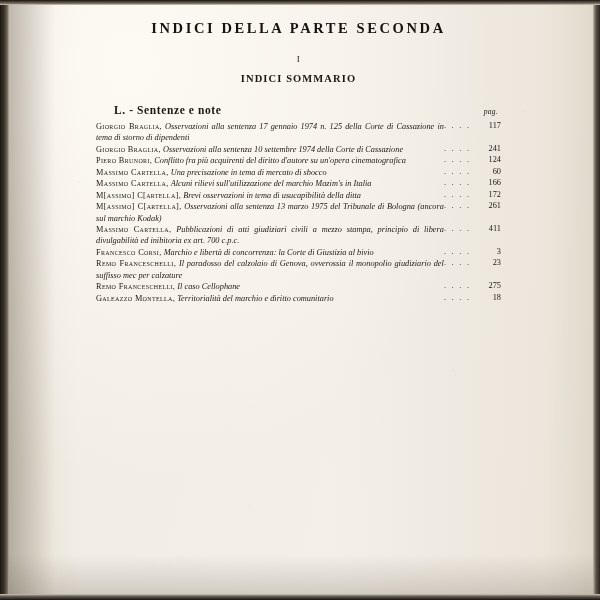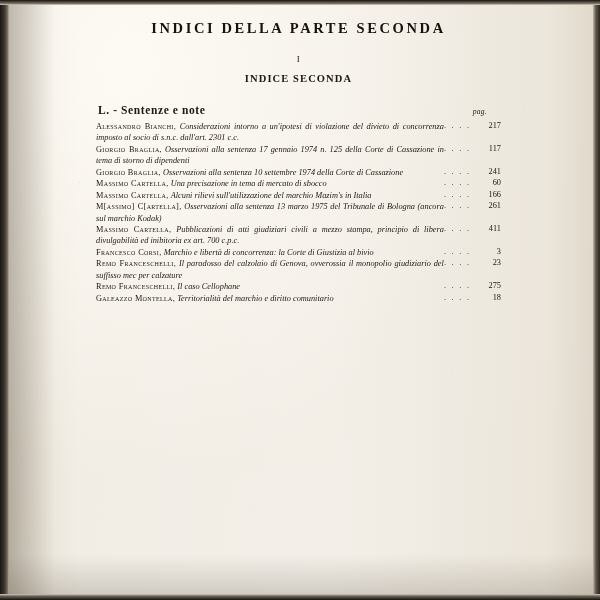--- a/index.html
+++ b/index.html
@@ -79,28 +79,28 @@
     font-size: 10.5px;
     font-weight: bold;
     letter-spacing: 1.1px;
     margin-top: 9px;
   }
   .section-head {
     font-size: 11.5px;
     font-weight: bold;
     letter-spacing: 0.6px;
     margin-top: 20px;
-    margin-left: 2px;
+    margin-left: 18px;
   }
   .pag-label {
     font-size: 7.5px;
     font-style: italic;
     text-align: right;
     margin-top: -9px;
-    margin-right: 14px;
+    margin-right: 3px;
     letter-spacing: 0.3px;
   }
   table.toc {
     width: 100%;
     border-collapse: collapse;
     margin-top: 5px;
   }
   table.toc td {
     vertical-align: top;
     padding: 0;
@@ -176,59 +176,64 @@
   <div class="edge-top"></div>
   <div class="edge-bottom"></div>
   <div class="paper"></div>
   <div class="speckle"></div>
   <div class="shadow-left"></div>
   <div class="shadow-bottom"></div>
 
   <div class="content">
     <div class="doc-title">INDICI DELLA PARTE SECONDA</div>
     <div class="numeral">I</div>
-    <div class="subtitle">INDICE SECONDA</div>
+    <div class="subtitle">INDICI SOMMARIO</div>
     <div class="section-head">L. - Sentenze e note</div>
     <div class="pag-label">pag.</div>
 
     <table class="toc">
       <tbody>
 
-        <tr>
-          <td class="entry-cell"><span class="author">Alessandro Bianchi,</span> <span class="title">Considerazioni intorno a un'ipotesi di violazione del divieto di concorrenza imposto al socio di s.n.c. dall'art. 2301 c.c.</span></td>
-          <td class="dots-cell">. . . .</td>
-          <td class="page-cell">217</td>
-        </tr>
 
         <tr>
           <td class="entry-cell"><span class="author">Giorgio Braglia,</span> <span class="title">Osservazioni alla sentenza 17 gennaio 1974 n. 125 della Corte di Cassazione in tema di storno di dipendenti</span></td>
           <td class="dots-cell">. . . .</td>
           <td class="page-cell">117</td>
         </tr>
 
 
         <tr>
           <td class="entry-cell"><span class="author">Giorgio Braglia,</span> <span class="title">Osservazioni alla sentenza 10 settembre 1974 della Corte di Cassazione</span></td>
           <td class="dots-cell">. . . .</td>
           <td class="page-cell">241</td>
         </tr>
 
+        <tr>
+          <td class="entry-cell"><span class="author">Piero Brunori,</span> <span class="title">Conflitto fra più acquirenti del diritto d'autore su un'opera cinematografica</span></td>
+          <td class="dots-cell">. . . .</td>
+          <td class="page-cell">124</td>
+        </tr>
 
         <tr>
           <td class="entry-cell"><span class="author">Massimo Cartella,</span> <span class="title">Una precisazione in tema di mercato di sbocco</span></td>
           <td class="dots-cell">. . . .</td>
           <td class="page-cell">60</td>
         </tr>
 
         <tr>
           <td class="entry-cell"><span class="author">Massimo Cartella,</span> <span class="title">Alcuni rilievi sull'utilizzazione del marchio Mazim's in Italia</span></td>
           <td class="dots-cell">. . . .</td>
           <td class="page-cell">166</td>
         </tr>
 
+        <tr>
+          <td class="entry-cell"><span class="author">M[assimo] C[artella],</span> <span class="title">Brevi osservazioni in tema di usucapibilità della ditta</span></td>
+          <td class="dots-cell">. . . .</td>
+          <td class="page-cell">172</td>
+        </tr>
 
 
         <tr>
           <td class="entry-cell"><span class="author">M[assimo] C[artella],</span> <span class="title">Osservazioni alla sentenza 13 marzo 1975 del Tribunale di Bologna (ancora sul marchio Kodak)</span></td>
           <td class="dots-cell">. . . .</td>
           <td class="page-cell">261</td>
         </tr>
 
         <tr>
           <td class="entry-cell"><span class="author">Massimo Cartella,</span> <span class="title">Pubblicazioni di atti giudiziari civili a mezzo stampa, principio di libera divulgabilità ed inibitoria ex art. 700 c.p.c.</span></td>

